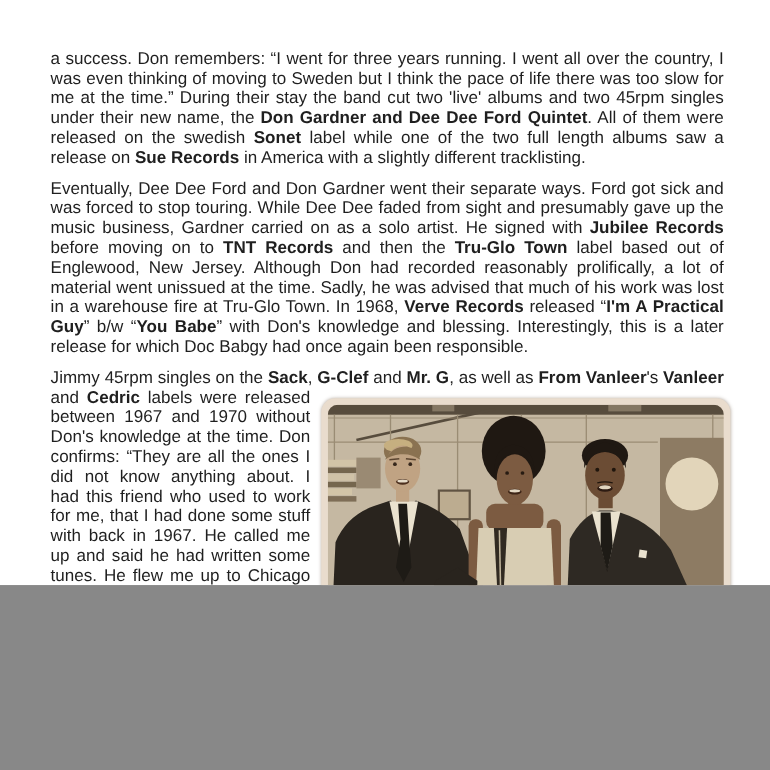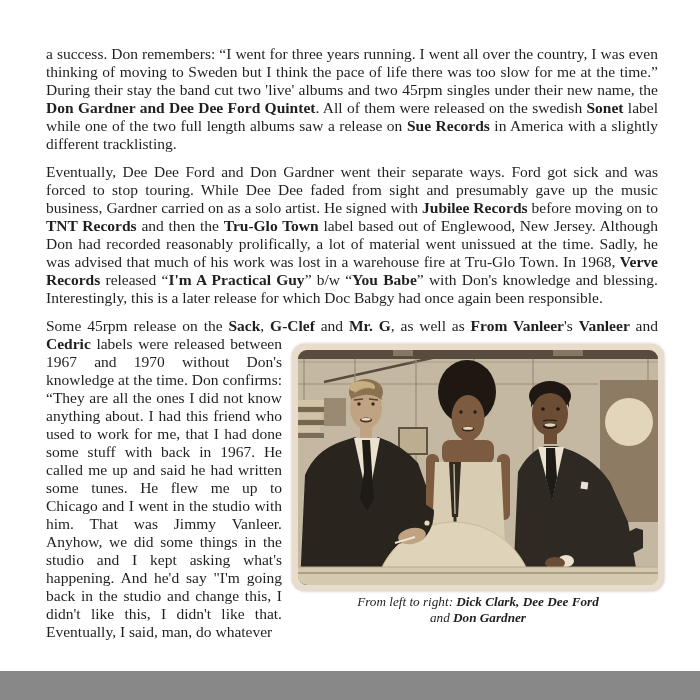--- a/index.html
+++ b/index.html
@@ -5,22 +5,22 @@
   :root{
     --pagebg:#ffffff; --ink:#1f1f1f; --frame:#e9dccd; --wall:#c8bba6; --wallline:#9c8d76;
     --topband:#564a3d; --panel:#8e7b64; --circle:#e6d9bf; --shelflight:#d6c7ab; --shelfdark:#75654f;
     --suit:#26211d; --suit2:#2b2622; --shirt:#efe7d5; --tie:#1b1714; --skindick:#c3a586;
     --hairdick:#8b7252; --hairhl:#c9b183; --skindee:#7c5a41; --hairblack:#1c1410; --dress:#dcd1b8;
     --skindon:#6b4a33; --dome:#e3d7bf; --counter:#d9cdb5; --counterline:#a2937c; --mic:#2e2720;
   }
   html,body{margin:0;padding:0;}
   body{background:#888;}
   .page{
-    position:relative; width:700px; height:671px; margin:0 auto; overflow:hidden;
-    background:var(--pagebg); font-family:Liberation Serif, serif; color:var(--ink);
+    position:relative; width:700px; height:532px; margin:0 auto; overflow:hidden;
+    background:var(--pagebg); font-family:Liberation Sans, sans-serif; color:var(--ink);
   }
   .text-block{
     position:absolute; left:46px; top:45px; width:612px;
     font-size:15.5px; line-height:18px; text-align:justify;
   }
   .para{margin:0;}
   .para + .para{margin-top:10px;}
   .b{font-weight:700;}
   .i{font-style:italic;}
   .photo-float{float:right; width:372px; margin:9px -6px 0 10px;}
@@ -44,21 +44,21 @@
   .cCounter{fill:var(--counter);} .cMic{fill:var(--mic);}
   .cShelfL{fill:var(--shelflight);} .cShelfD{fill:var(--shelfdark);}
 </style>
 </head>
 <body>
 
 <div class="page">
   <div class="text-block">
     <div class="para"><span>a success. Don remembers: “I went for three years running. I went all over the country, I was even thinking of moving to Sweden but I think the pace of life there was too slow for me at the time.” During their stay the band cut two 'live' albums and two 45rpm singles under their new name, the </span><span class="b">Don Gardner and Dee Dee Ford Quintet</span><span>. All of them were released on the swedish </span><span class="b">Sonet</span><span> label while one of the two full length albums saw a release on </span><span class="b">Sue Records</span><span> in America with a slightly different tracklisting.</span></div>
     <div class="para"><span>Eventually, Dee Dee Ford and Don Gardner went their separate ways. Ford got sick and was forced to stop touring. While Dee Dee faded from sight and presumably gave up the music business, Gardner carried on as a solo artist. He signed with </span><span class="b">Jubilee Records</span><span> before moving on to </span><span class="b">TNT Records</span><span> and then the </span><span class="b">Tru-Glo Town</span><span> label based out of Englewood, New Jersey. Although Don had recorded reasonably prolifically, a lot of material went unissued at the time. Sadly, he was advised that much of his work was lost in a warehouse fire at Tru-Glo Town. In 1968, </span><span class="b">Verve Records</span><span> released “</span><span class="b">I'm A Practical Guy</span><span>” b/w “</span><span class="b">You Babe</span><span>” with Don's knowledge and blessing. Interestingly, this is a later release for which Doc Babgy had once again been responsible.</span></div>
-    <div class="para"><span><span>Some 45rpm release on the </span><span class="b">Sack</span><span>, </span><span class="b">G-Clef</span><span> and </span><span class="b">Mr. G</span><span>, as well as </span><span class="b">From Vanleer</span><span>'s </span><span class="b">Vanleer</span></span><span class="photo-float">
+    <div class="para"><span><span>Jimmy 45rpm singles on the </span><span class="b">Sack</span><span>, </span><span class="b">G-Clef</span><span> and </span><span class="b">Mr. G</span><span>, as well as </span><span class="b">From Vanleer</span><span>'s </span><span class="b">Vanleer</span></span><span class="photo-float">
           <span class="photo-frame">
             <svg width="360" height="235" viewBox="0 0 360 235" xmlns="http://www.w3.org/2000/svg">
 
       <g>
         <rect class="cWall" x="0" y="0" width="360" height="235"></rect>
         <rect class="cTop" x="0" y="0" width="360" height="9"></rect>
         <rect x="95" y="0" width="20" height="6" fill="#a5967e" opacity="0.6"></rect>
         <rect x="255" y="0" width="30" height="6" fill="#a5967e" opacity="0.6"></rect>
         <line x1="26" y1="32" x2="152" y2="4" stroke="#564a3d" stroke-width="2.5"></line>
         <line class="cLine" x1="0" y1="12" x2="360" y2="12" opacity="0.6"></line>

